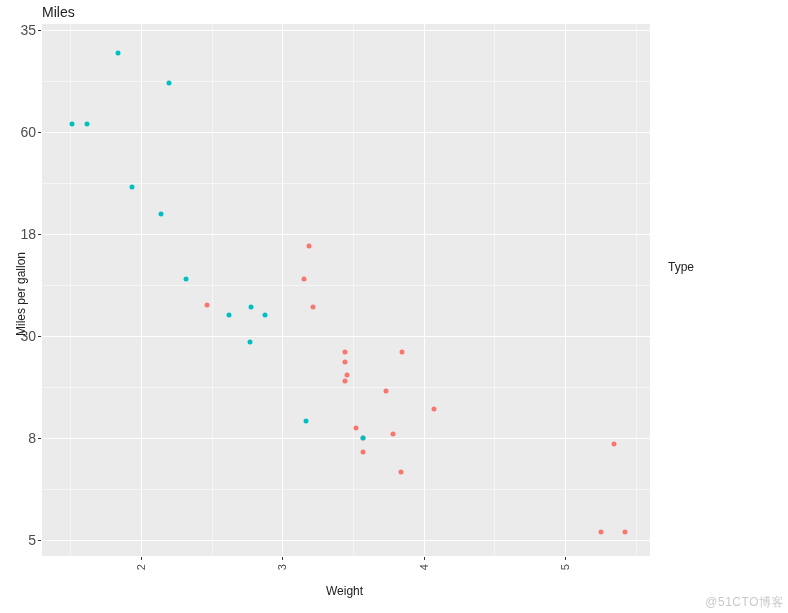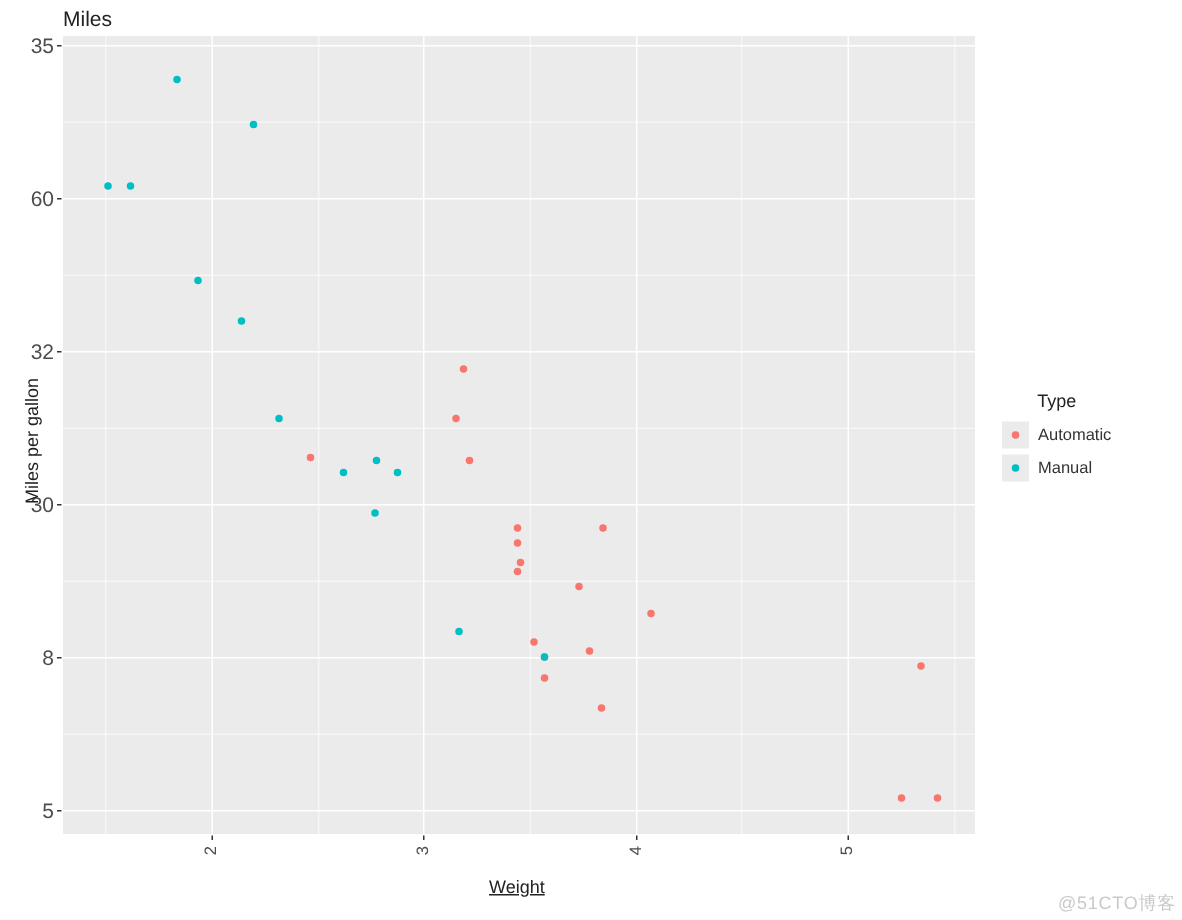--- a/index.html
+++ b/index.html
@@ -75,21 +75,20 @@
   }
   .point {
     position: absolute;
     width: 5px;
     height: 5px;
     border-radius: 50%;
     transform: translate(-50%, -50%);
   }
   .legend {
     position: absolute;
-    text-align: center;
   }
   .legend-title {
     font-size: 12px;
     color: #222;
     margin-bottom: 6px;
   }
   .legend-item {
     display: flex;
     align-items: center;
     height: 20px;
@@ -155,56 +154,42 @@
     </div>
 
   <div id="y-ticks">
       <div class="tick-mark" style="left: 38px; top: 539.693px; width: 3px; height: 1px;"></div>
       <div class="tick-label-y" style="top: 539.693px; left: 6px;">5</div>
       <div class="tick-mark" style="left: 38px; top: 437.778px; width: 3px; height: 1px;"></div>
       <div class="tick-label-y" style="top: 437.778px; left: 6px;">8</div>
       <div class="tick-mark" style="left: 38px; top: 335.862px; width: 3px; height: 1px;"></div>
       <div class="tick-label-y" style="top: 335.862px; left: 6px;">30</div>
       <div class="tick-mark" style="left: 38px; top: 233.946px; width: 3px; height: 1px;"></div>
-      <div class="tick-label-y" style="top: 233.946px; left: 6px;">32</div>
+      <div class="tick-label-y" style="top: 233.946px; left: 6px;">18</div>
       <div class="tick-mark" style="left: 38px; top: 132.031px; width: 3px; height: 1px;"></div>
       <div class="tick-label-y" style="top: 132.031px; left: 6px;">60</div>
       <div class="tick-mark" style="left: 38px; top: 30.1149px; width: 3px; height: 1px;"></div>
       <div class="tick-label-y" style="top: 30.1149px; left: 6px;">35</div>
     </div>
   <div id="x-ticks">
       <div class="tick-mark" style="left: 140.977px; top: 557px; width: 1px; height: 3px;"></div>
       <div class="tick-label-x" style="left: 140.977px; top: 564px;">2</div>
       <div class="tick-mark" style="left: 282.372px; top: 557px; width: 1px; height: 3px;"></div>
       <div class="tick-label-x" style="left: 282.372px; top: 564px;">3</div>
       <div class="tick-mark" style="left: 423.767px; top: 557px; width: 1px; height: 3px;"></div>
       <div class="tick-label-x" style="left: 423.767px; top: 564px;">4</div>
       <div class="tick-mark" style="left: 565.163px; top: 557px; width: 1px; height: 3px;"></div>
       <div class="tick-label-x" style="left: 565.163px; top: 564px;">5</div>
     </div>
 
   <div class="axis-label-y" id="ylab" style="left: 14px; top: 336px;">Miles per gallon</div>
-  <div class="axis-label-x" id="xlab" style="left: 326px; top: 584px; text-decoration: underline;">Weight</div>
+  <div class="axis-label-x" id="xlab" style="left: 326px; top: 584px;">Weight</div>
 
   <div class="legend" id="legend" style="left: 668px; top: 260px;">
     <div class="legend-title">Type</div>
-    <div id="legend-items">
-        <div class="legend-item">
-          <div class="legend-key">
-            <div class="dot" style="background: rgb(248, 118, 109);"></div>
-          </div>
-          <div class="legend-label">Automatic</div>
-        </div>
-        <div class="legend-item">
-          <div class="legend-key">
-            <div class="dot" style="background: rgb(0, 191, 196);"></div>
-          </div>
-          <div class="legend-label">Manual</div>
-        </div>
-      </div>
   </div>
 
   <div class="watermark">@51CTO博客</div>
 </div>
 
 <div class="point" style="left: 206.726px; top: 305.287px; background: rgb(248, 118, 109);"></div>
 <div class="point" style="left: 303.581px; top: 278.789px; background: rgb(248, 118, 109);"></div>
 <div class="point" style="left: 309.237px; top: 246.176px; background: rgb(248, 118, 109);"></div>
 <div class="point" style="left: 312.772px; top: 307.326px; background: rgb(248, 118, 109);"></div>
 <div class="point" style="left: 344.586px; top: 352.169px; background: rgb(248, 118, 109);"></div>

